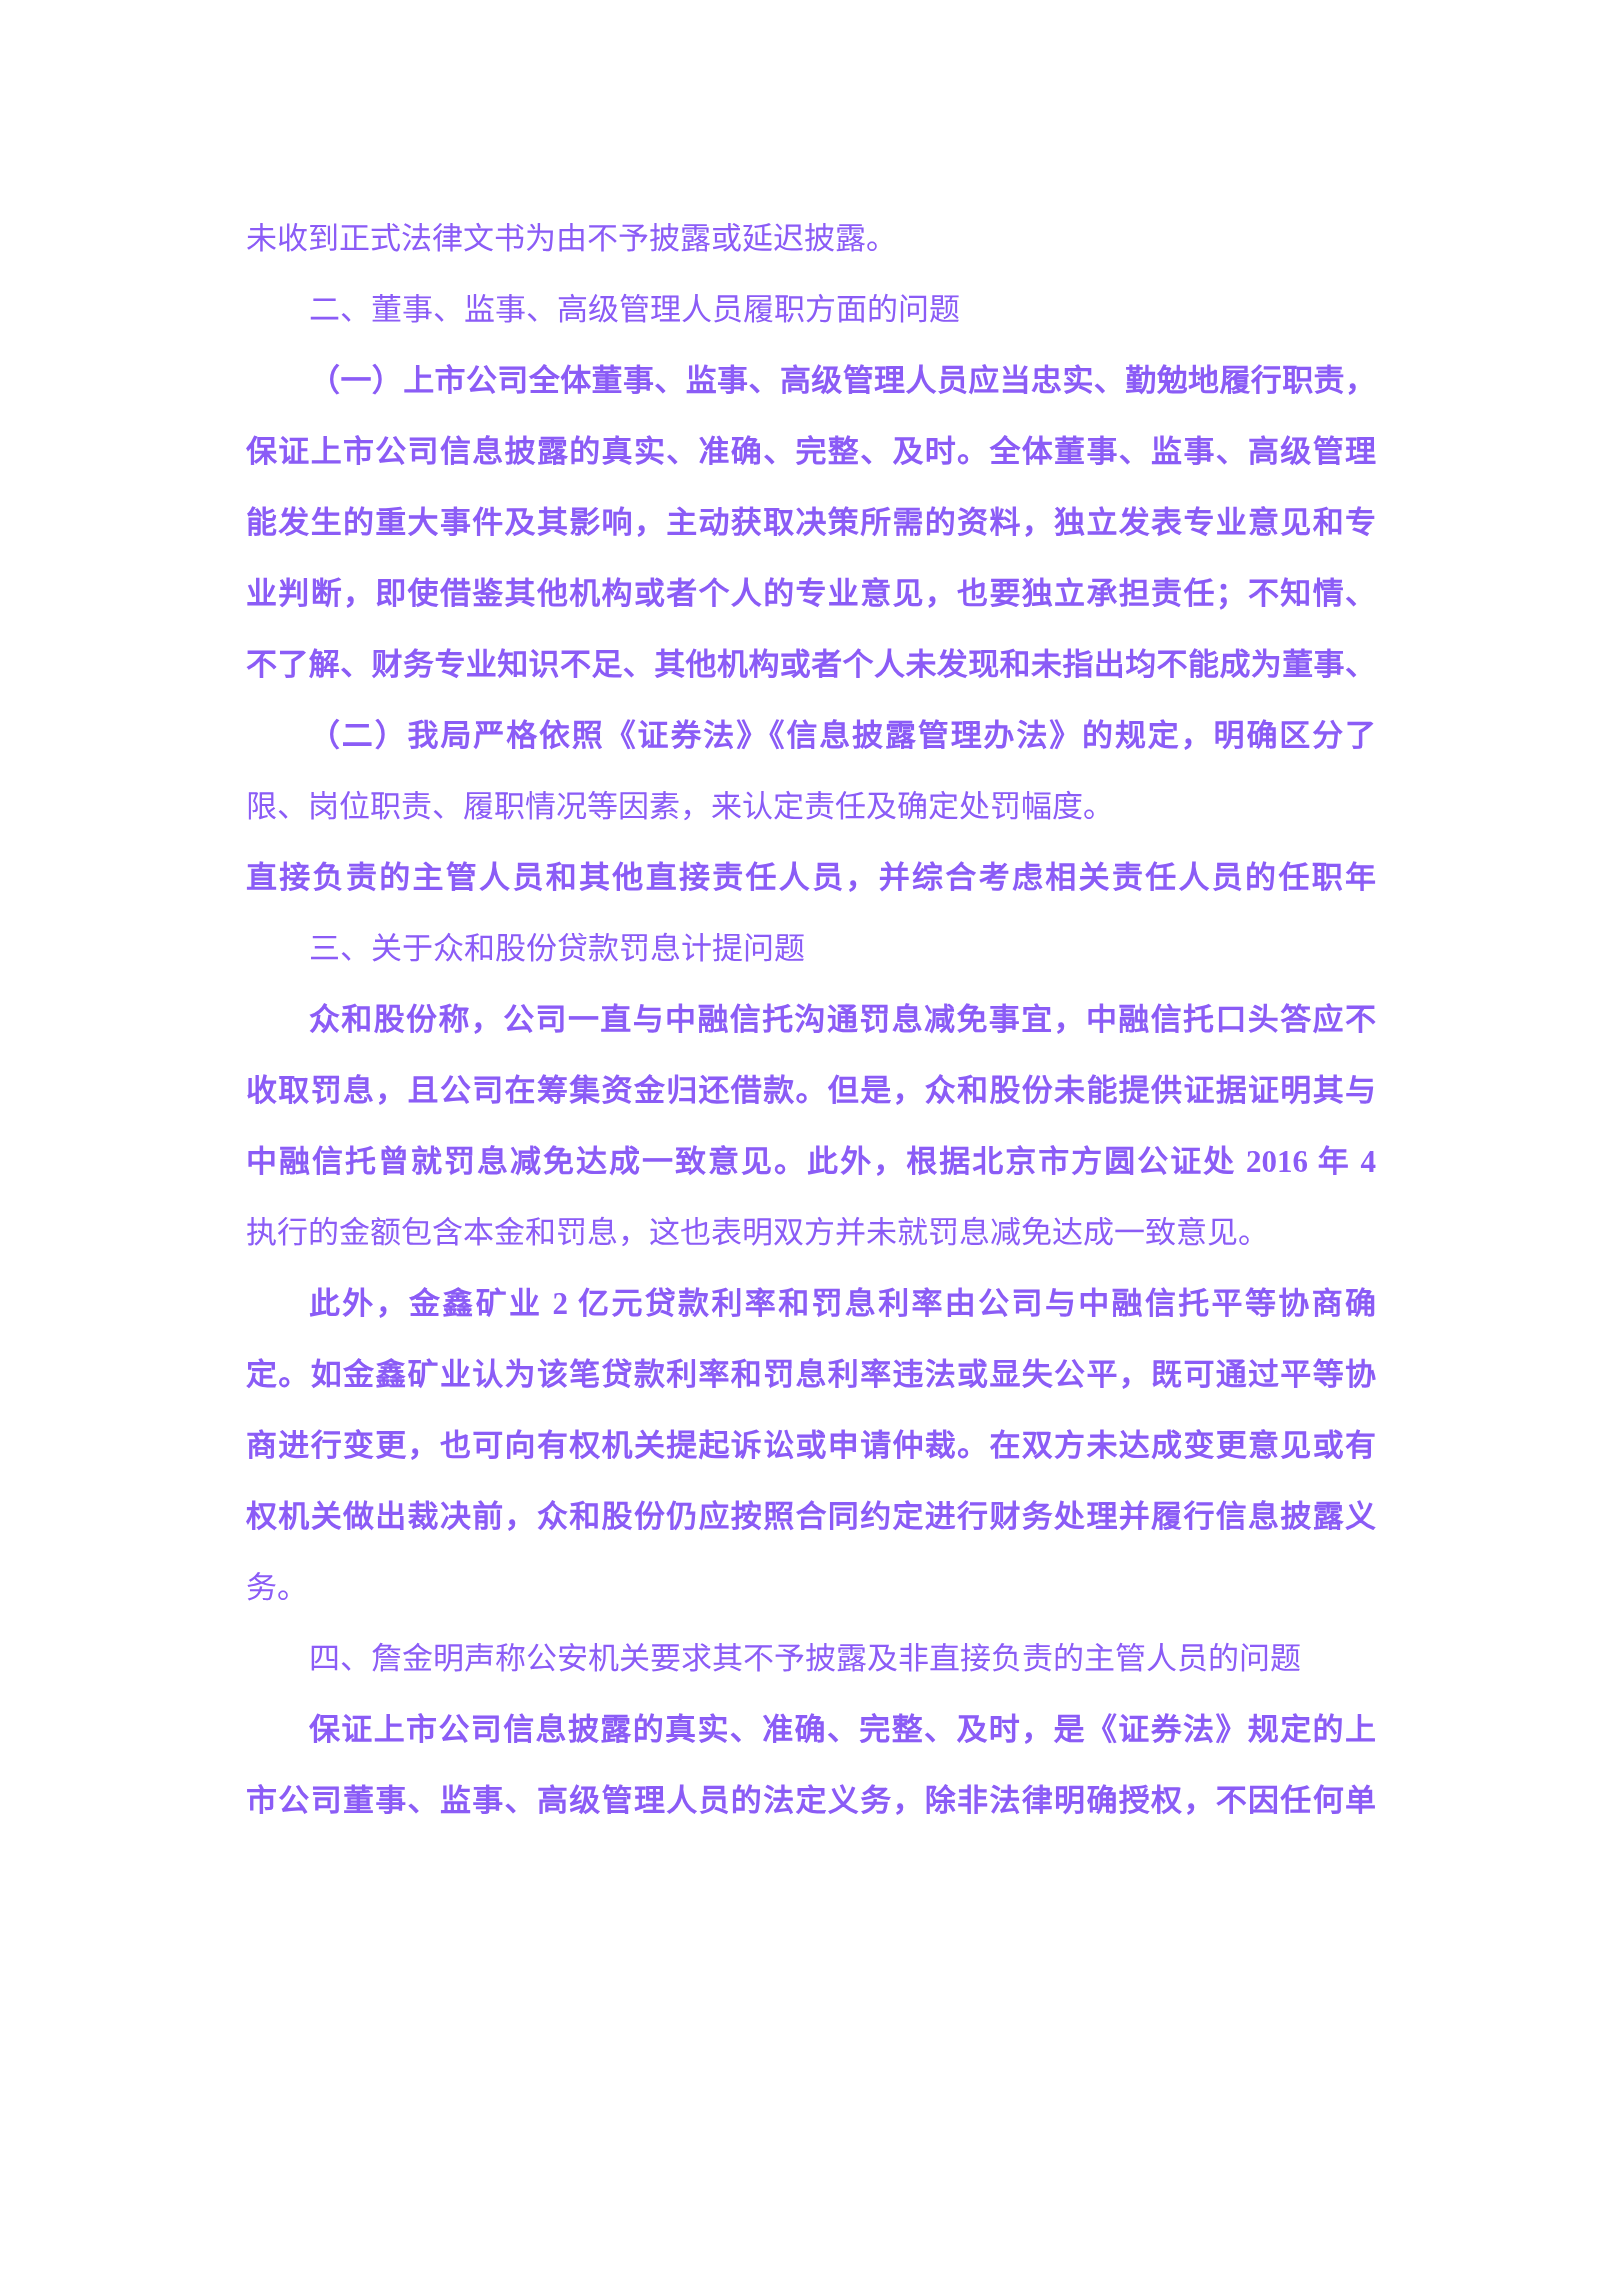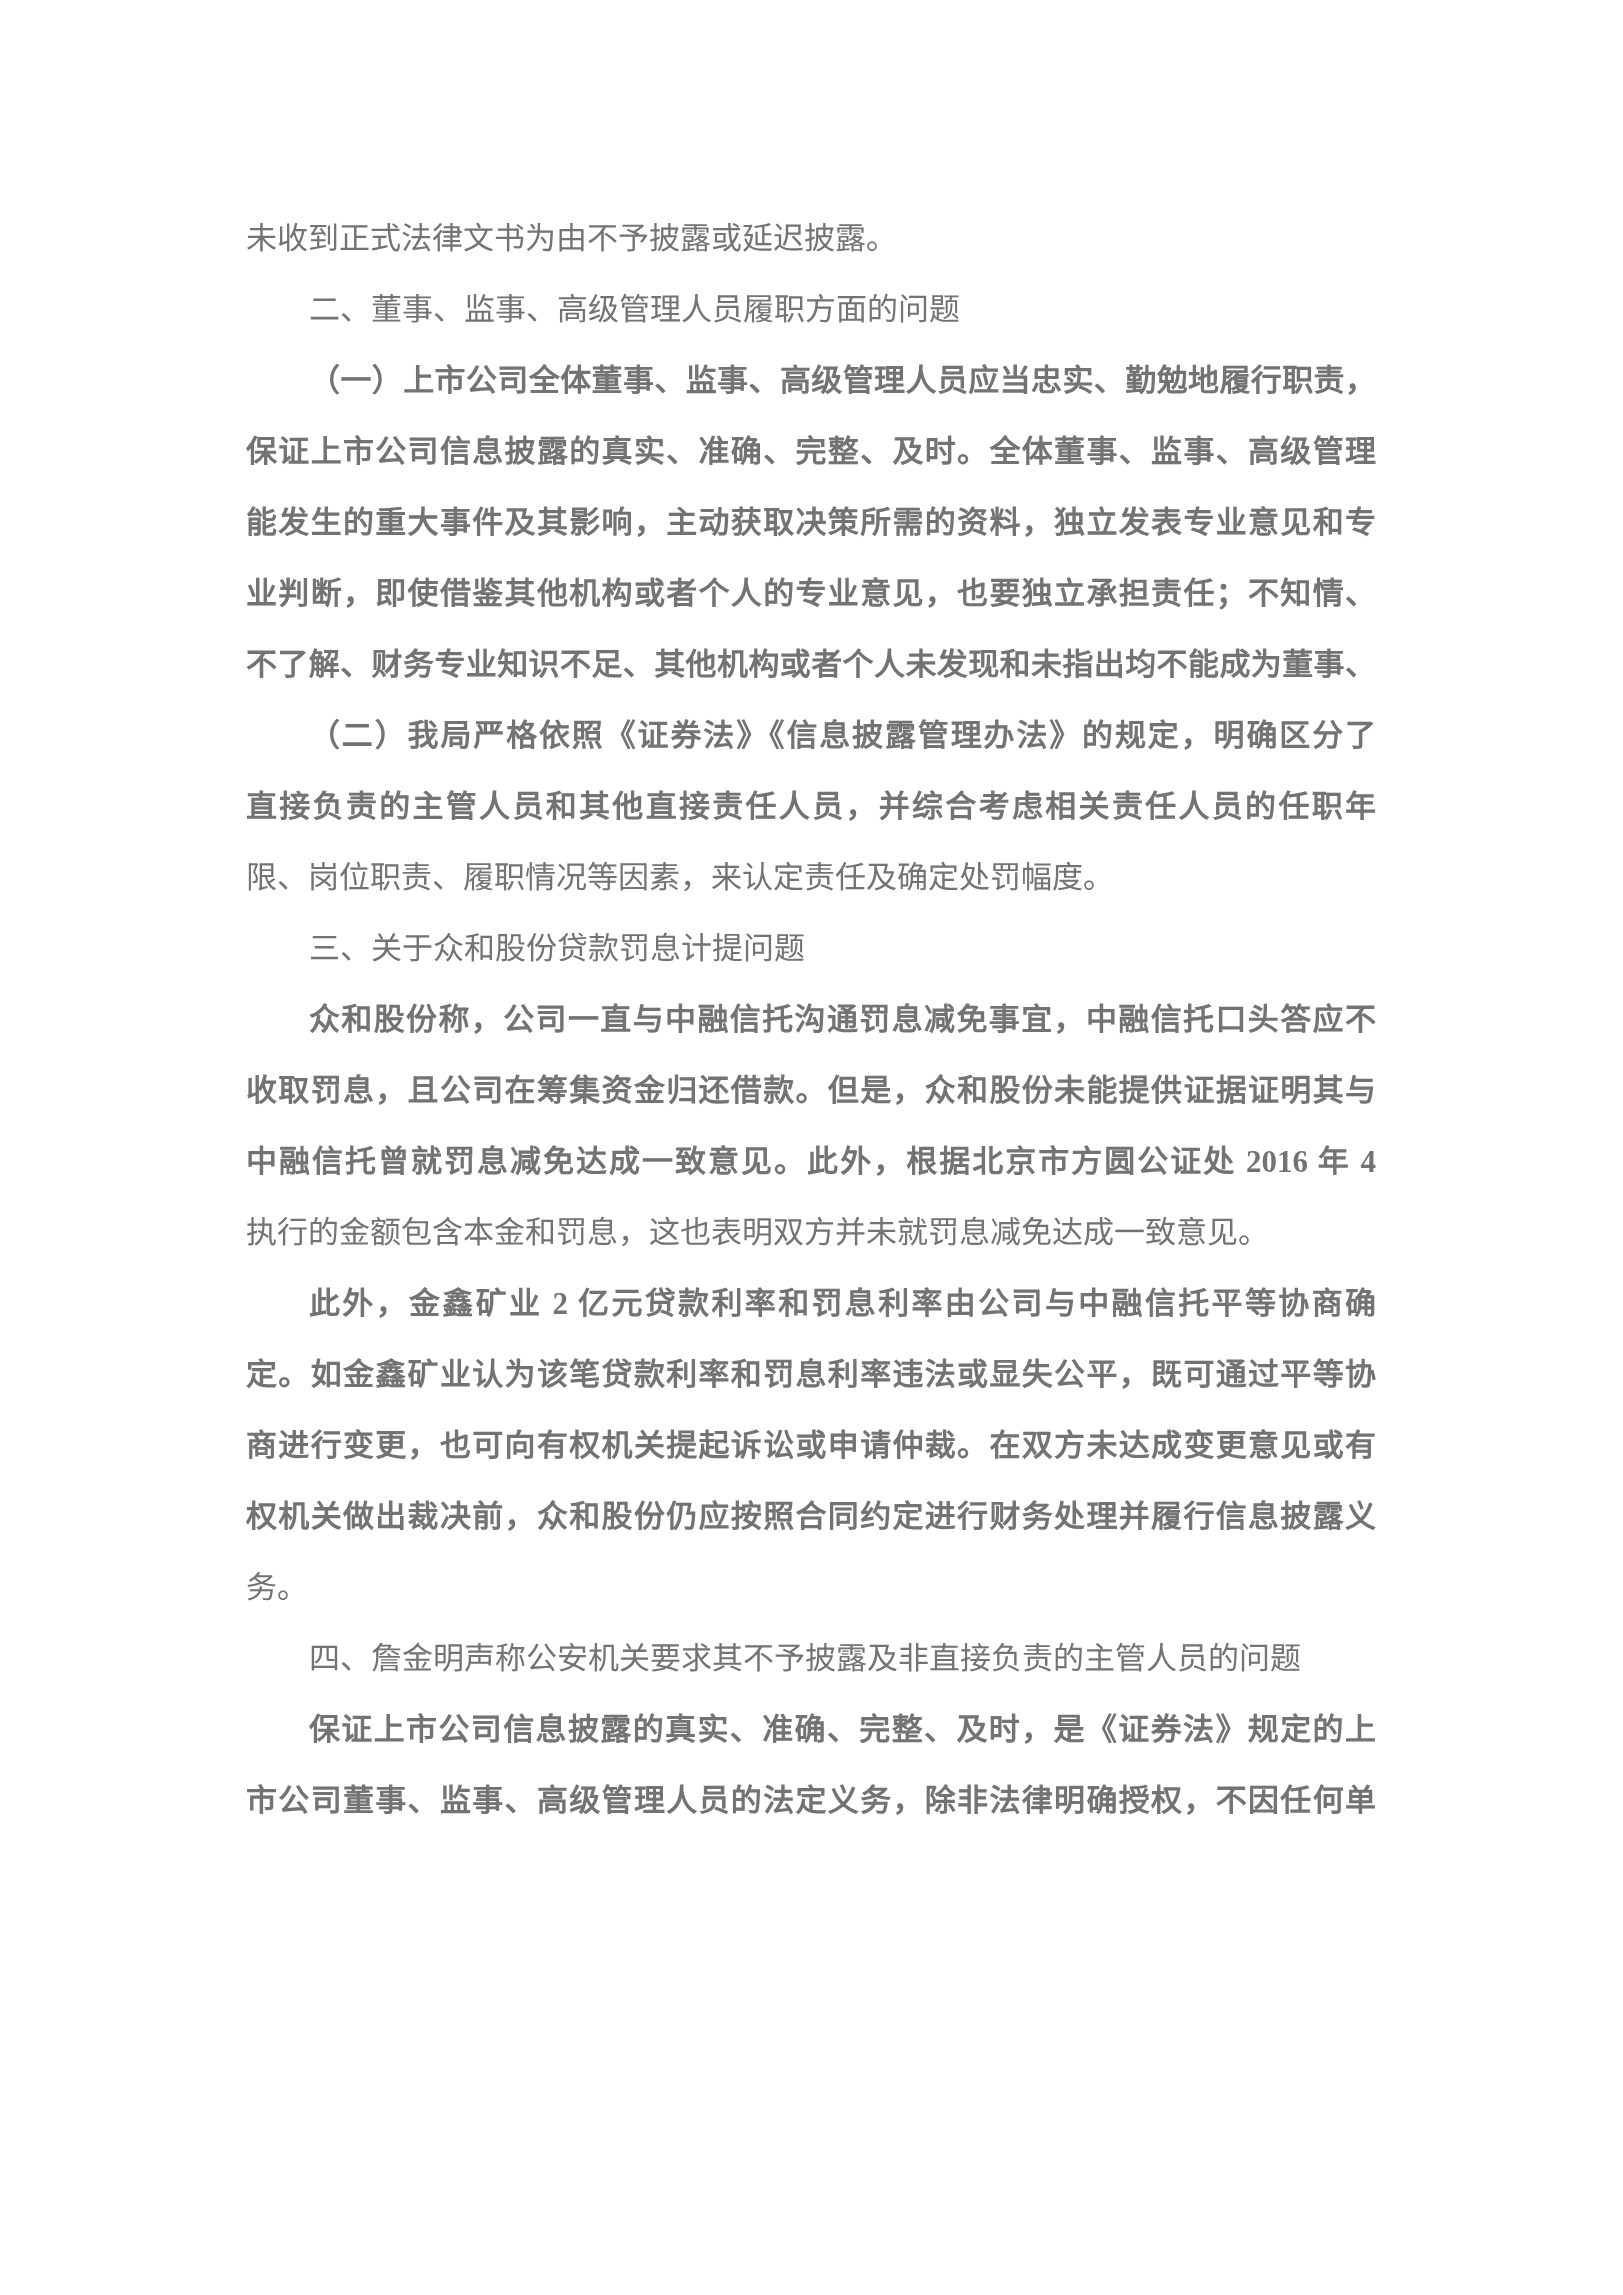--- a/index.html
+++ b/index.html
@@ -15,21 +15,21 @@
     overflow: hidden;
   }
   .text-block {
     position: absolute;
     left: 246px;
     top: 203px;
     width: 1130px;
     font-family: "Liberation Serif", "DejaVu Serif", serif;
     font-size: 31px;
     line-height: 71px;
-    color: #737373;
+    color: #8b5cf6;
     font-kerning: none;
   }
   .line {
     height: 71px;
     overflow: visible;
   }
   .line.justify {
     text-align: justify;
     text-align-last: justify;
     font-weight: bold;
@@ -44,22 +44,22 @@
 <div class="page">
   <div class="text-block">
       <div class="line">未收到正式法律文书为由不予披露或延迟披露。</div>
       <div class="line indent">二、董事、监事、高级管理人员履职方面的问题</div>
       <div class="line indent justify">（一）上市公司全体董事、监事、高级管理人员应当忠实、勤勉地履行职责，</div>
       <div class="line justify">保证上市公司信息披露的真实、准确、完整、及时。全体董事、监事、高级管理</div>
       <div class="line justify">能发生的重大事件及其影响，主动获取决策所需的资料，独立发表专业意见和专</div>
       <div class="line justify">业判断，即使借鉴其他机构或者个人的专业意见，也要独立承担责任；不知情、</div>
       <div class="line justify">不了解、财务专业知识不足、其他机构或者个人未发现和未指出均不能成为董事、</div>
       <div class="line indent justify">（二）我局严格依照《证券法》《信息披露管理办法》的规定，明确区分了</div>
+      <div class="line">限、岗位职责、履职情况等因素，来认定责任及确定处罚幅度。</div>
       <div class="line justify">直接负责的主管人员和其他直接责任人员，并综合考虑相关责任人员的任职年</div>
-      <div class="line">限、岗位职责、履职情况等因素，来认定责任及确定处罚幅度。</div>
       <div class="line indent">三、关于众和股份贷款罚息计提问题</div>
       <div class="line indent justify">众和股份称，公司一直与中融信托沟通罚息减免事宜，中融信托口头答应不</div>
       <div class="line justify">收取罚息，且公司在筹集资金归还借款。但是，众和股份未能提供证据证明其与</div>
       <div class="line justify">中融信托曾就罚息减免达成一致意见。此外，根据北京市方圆公证处 2016 年 4</div>
       <div class="line">执行的金额包含本金和罚息，这也表明双方并未就罚息减免达成一致意见。</div>
       <div class="line indent justify">此外，金鑫矿业 2 亿元贷款利率和罚息利率由公司与中融信托平等协商确</div>
       <div class="line justify">定。如金鑫矿业认为该笔贷款利率和罚息利率违法或显失公平，既可通过平等协</div>
       <div class="line justify">商进行变更，也可向有权机关提起诉讼或申请仲裁。在双方未达成变更意见或有</div>
       <div class="line justify">权机关做出裁决前，众和股份仍应按照合同约定进行财务处理并履行信息披露义</div>
       <div class="line">务。</div>

